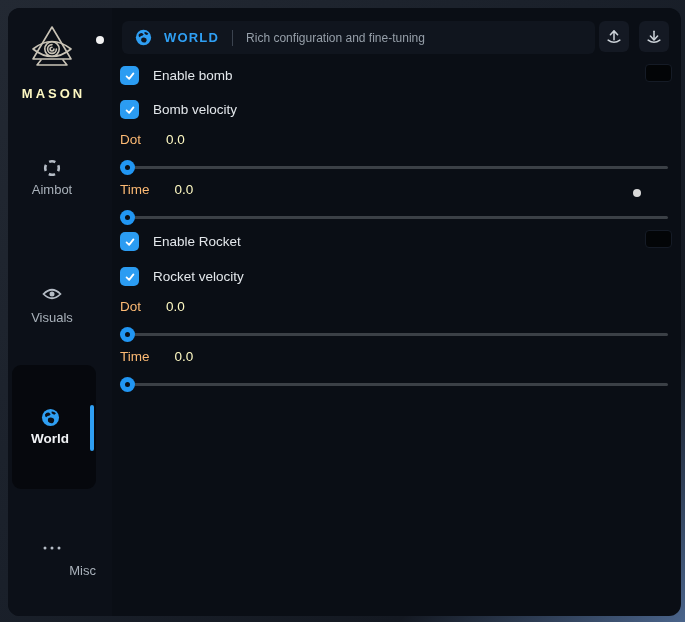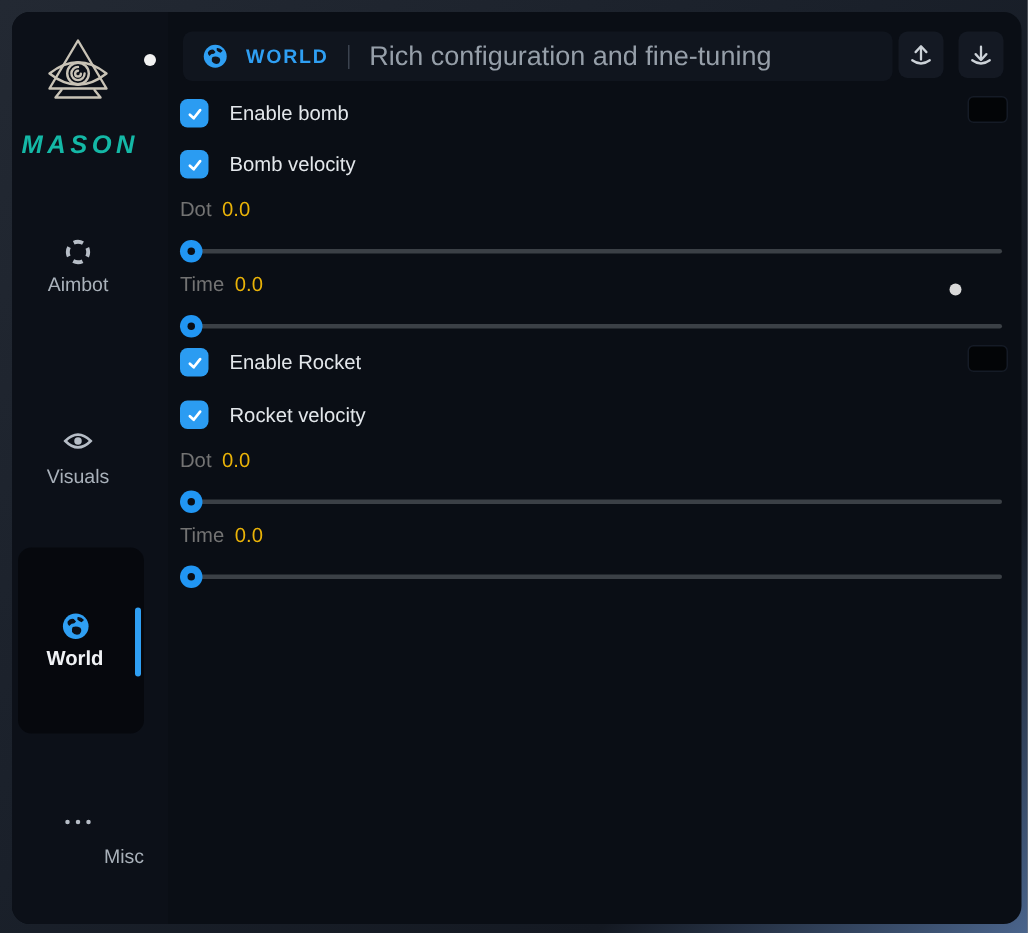--- a/index.html
+++ b/index.html
@@ -14,22 +14,22 @@
     background:#0a0e15; border-radius:12px; overflow:hidden;
   }
   
   .sidebar {
     position:absolute; left:0; top:0; width:104px; height:100%;
     background:#0c1018;
   }
   .logo-wrap { position:absolute; left:0; top:16px; width:88px; text-align:center; }
   .logo-wrap svg { display:inline-block; }
   .logo-label {
-    margin-top:4px; font-size:17px; font-weight:bold; letter-spacing:3px;
-    color:#14b8a6; text-indent:3px;font-style:italic;
+    margin-top:4px; font-size:13px; font-weight:bold; letter-spacing:3px;
+    color:#fef9c3; text-indent:3px;
   }
   .nav-item { position:absolute; left:0; width:88px; text-align:center; cursor:pointer; }
   .nav-item .nav-icon { display:block; height:20px; }
   .nav-item .nav-label { display:block; margin-top:4px; font-size:13px; color:#a9b1ba; }
   .nav-aimbot  { top:150px; }
   .nav-visuals { top:276px; }
   .nav-misc    { top:528px;text-align:right; }
   .nav-card {
     position:absolute; left:4px; top:357px; width:84px; height:124px;
     background:#06080d; border-radius:9px; cursor:pointer;
@@ -48,21 +48,21 @@
   .dot-right { left:625px; top:181px; width:8px; height:8px; background:#d9d9d9; }
   
   .header-bar {
     position:absolute; left:114px; top:13px; width:473px; height:33px;
     background:#10151e; border-radius:6px;
     display:flex; align-items:center; padding:0 13px;
   }
   .header-bar .globe { display:flex; margin-right:12px; }
   .header-title { font-size:13px; font-weight:bold; letter-spacing:1.2px; color:#2f9ff3; }
   .header-divider { width:1px; height:16px; background:#3b434f; margin:0 13px; }
-  .header-subtitle { font-size:18px; color:#969fa9; }
+  .header-subtitle { font-size:12px; color:#969fa9; }
   .icon-btn {
     position:absolute; top:13px; width:30px; height:31px;
     background:#141923; border-radius:6px;
     display:flex; align-items:center; justify-content:center; cursor:pointer;
   }
   .btn-upload { left:591px; }
   .btn-download { left:631px; }
   
   .cb-row { position:absolute; left:112px; display:flex; align-items:center; }
   .row-cb1 { top:58px; }  .row-cb2 { top:92px;justify-content:space-between; }
@@ -73,22 +73,22 @@
   }
   .cb-label { margin-left:14px; font-size:13.5px; color:#e3e7eb; }
   .swatch {
     position:absolute; left:637px; width:27px; height:18px;
     background:#030507; border:1px solid #151b26; border-radius:4px; cursor:pointer;
   }
   .swatch1 { top:56px; } .swatch2 { top:222px; }
   .slider-group { position:absolute; left:112px; width:548px; }
   .sg1 { top:124px; } .sg2 { top:174px; } .sg3 { top:291px; } .sg4 { top:341px; }
   .slider-label-row { font-size:13.5px; height:16px; }
-  .slider-name { color:#737373; }
-  .slider-value { color:#eab308; margin-left:7px; }
+  .slider-name { color:#fdba74; }
+  .slider-value { color:#fef9c3; margin-left:25px; }
   .slider-track-wrap { position:relative; height:28px; margin-top:5px; cursor:pointer; }
   .slider-track {
     position:absolute; left:0; right:0; top:13px; height:3px;
     border-radius:2px; background:#3b4046;
   }
   .slider-handle {
     position:absolute; left:0; top:7px; width:15px; height:15px;
     border-radius:50%; background:#2196f3; cursor:grab;
   }
   .slider-handle::after {

